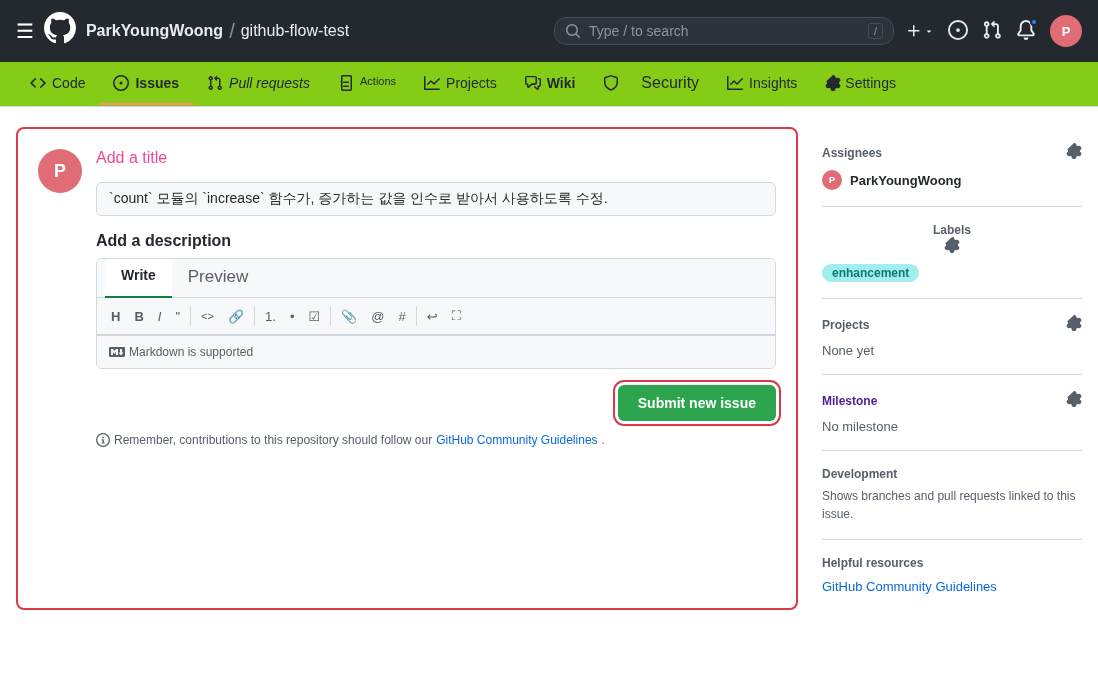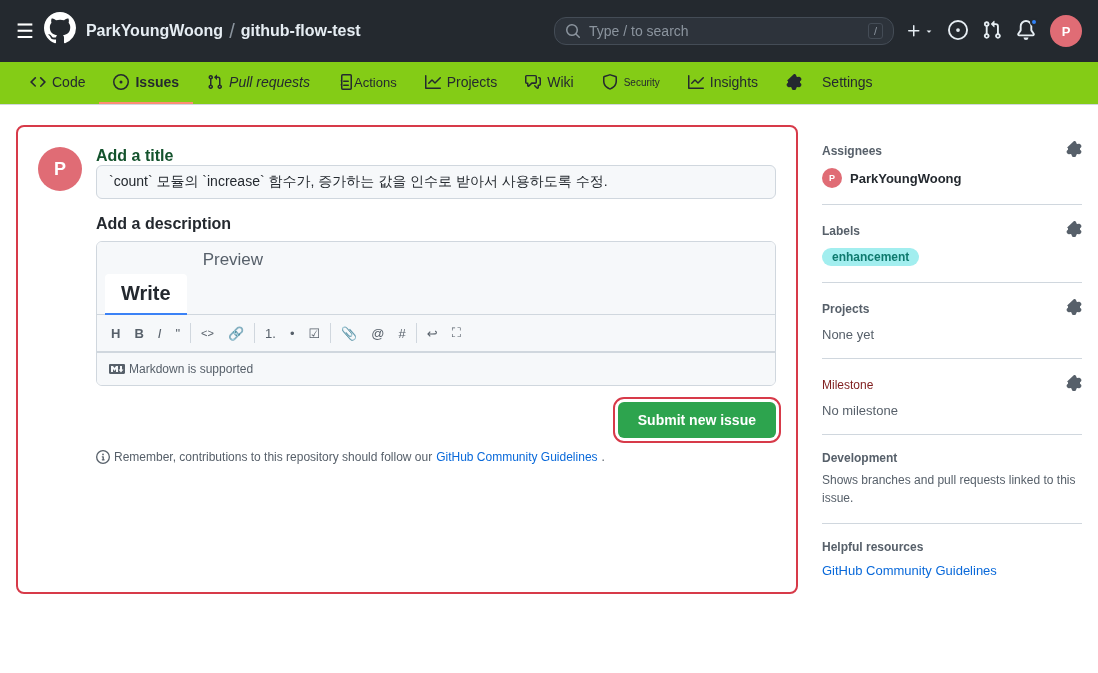--- a/index.html
+++ b/index.html
@@ -12,21 +12,21 @@
   <div style="display:flex; align-items:center; gap:10px; flex:1;">
     <span style="color:#fff; font-size:20px; cursor:pointer;">☰</span>
     <span style="color:#fff; font-size:26px; cursor:pointer;">
       <svg width="32" height="32" viewBox="0 0 16 16" fill="white">
           <path d="M8 0C3.58 0 0 3.58 0 8c0 3.54 2.29 6.53 5.47 7.59.4.07.55-.17.55-.38 0-.19-.01-.82-.01-1.49-2.01.37-2.53-.49-2.69-.94-.09-.23-.48-.94-.82-1.13-.28-.15-.68-.52-.01-.53.63-.01 1.08.58 1.23.82.72 1.21 1.87.87 2.33.66.07-.52.28-.87.51-1.07-1.78-.2-3.64-.89-3.64-3.95 0-.87.31-1.59.82-2.15-.08-.2-.36-1.02.08-2.12 0 0 .67-.21 2.2.82.64-.18 1.32-.27 2-.27.68 0 1.36.09 2 .27 1.53-1.04 2.2-.82 2.2-.82.44 1.1.16 1.92.08 2.12.51.56.82 1.27.82 2.15 0 3.07-1.87 3.75-3.65 3.95.29.25.54.73.54 1.48 0 1.07-.01 1.93-.01 2.2 0 .21.15.46.55.38A8.013 8.013 0 0016 8c0-4.42-3.58-8-8-8z"></path>
         </svg>
     </span>
     <div style="display:flex; align-items:center; gap:6px; color:#e6edf3; font-size:16px;">
       <a style="color:#e6edf3; text-decoration:none; font-weight:600;">ParkYoungWoong</a>
       <span style="color:#8b949e; font-size:20px;">/</span>
-      <span style="color:#e6edf3; font-weight:700; cursor:pointer;">github-flow-test</span>
+      <span style="color:#e6edf3; font-weight:400; cursor:pointer;">github-flow-test</span>
     </div>
   </div>
 
   <div style="background:#2d333b; border:1px solid #444c56; border-radius:12px; display:flex; align-items:center; padding:5px 10px; gap:8px; width:340px; color:#8b949e; font-size:14px; cursor:text;">
     <svg width="16" height="16" viewBox="0 0 16 16" fill="#8b949e">
         <path d="M10.68 11.74a6 6 0 0 1-7.922-8.982 6 6 0 0 1 8.982 7.922l3.04 3.04a.749.749 0 0 1-.326 1.275.749.749 0 0 1-.734-.215ZM11.5 7a4.499 4.499 0 1 0-8.997 0A4.499 4.499 0 0 0 11.5 7Z"></path>
       </svg>
     <span style="flex:1;">Type / to search</span>
     <span style="border:1px solid #444c56; border-radius:3px; padding:1px 5px; font-size:11px; color:#8b949e;">/</span>
   </div>
@@ -74,76 +74,76 @@
         <path d="M8 0a8 8 0 1 1 0 16A8 8 0 0 1 8 0ZM1.5 8a6.5 6.5 0 1 0 13 0 6.5 6.5 0 0 0-13 0Z"></path>
       </svg>
     <span>Issues</span>
   </a>
   <a style="display:flex; align-items:center; gap:6px; padding:12px 14px; color:#24292f; text-decoration:none; font-size:14px; border-bottom:2px solid transparent; cursor:pointer; white-space:nowrap;font-style:italic;">
     <svg width="16" height="16" viewBox="0 0 16 16" fill="currentColor">
         <path d="M1.5 3.25a2.25 2.25 0 1 1 3 2.122v5.256a2.251 2.251 0 1 1-1.5 0V5.372A2.25 2.25 0 0 1 1.5 3.25Zm5.677-.177L9.573.677A.25.25 0 0 1 10 .854V2.5h1A2.5 2.5 0 0 1 13.5 5v5.628a2.251 2.251 0 1 1-1.5 0V5a1 1 0 0 0-1-1h-1v1.646a.25.25 0 0 1-.427.177L7.177 3.427a.25.25 0 0 1 0-.354ZM3.75 2.5a.75.75 0 1 0 0 1.5.75.75 0 0 0 0-1.5Zm0 9.5a.75.75 0 1 0 0 1.5.75.75 0 0 0 0-1.5Zm8.25.75a.75.75 0 1 0 1.5 0 .75.75 0 0 0-1.5 0Z"></path>
       </svg>
     <span>Pull requests</span>
   </a>
-  <a style="display:flex; align-items:flex-end; gap:0; padding:12px 14px; color:#24292f; text-decoration:none; font-size:13px; border-bottom:2px solid transparent; cursor:pointer; white-space:nowrap;">
+  <a style="display:flex; align-items:flex-start; gap:6px; padding:12px 14px; color:#24292f; text-decoration:none; font-size:11px; border-bottom:2px solid transparent; cursor:pointer; white-space:nowrap;">
     <svg width="16" height="16" viewBox="0 0 16 16" fill="currentColor">
         <path d="M5 7.25a.75.75 0 0 1 .75-.75h4.5a.75.75 0 0 1 0 1.5h-4.5A.75.75 0 0 1 5 7.25Zm0 4a.75.75 0 0 1 .75-.75h4.5a.75.75 0 0 1 0 1.5h-4.5a.75.75 0 0 1-.75-.75Zm-2 0a.5.5 0 1 0 0-1 .5.5 0 0 0 0 1Zm0-4a.5.5 0 1 0 0-1 .5.5 0 0 0 0 1Z"></path>
         <path d="M3 1.75A1.75 1.75 0 0 1 4.75 0h7.5A1.75 1.75 0 0 1 14 1.75v12.5A1.75 1.75 0 0 1 12.25 16h-7.5A1.75 1.75 0 0 1 3 14.25ZM4.75 1.5a.25.25 0 0 0-.25.25v12.5c0 .138.112.25.25.25h7.5a.25.25 0 0 0 .25-.25V1.75a.25.25 0 0 0-.25-.25Z"></path>
       </svg>
     <span>Actions</span>
   </a>
   <a style="display:flex; align-items:center; gap:6px; padding:12px 14px; color:#24292f; text-decoration:none; font-size:14px; border-bottom:2px solid transparent; cursor:pointer; white-space:nowrap;">
     <svg width="16" height="16" viewBox="0 0 16 16" fill="currentColor">
         <path d="M1.5 1.75V13.5h13.75a.75.75 0 0 1 0 1.5H.75a.75.75 0 0 1-.75-.75V1.75a.75.75 0 0 1 1.5 0Zm14.28 2.53-5.25 5.25a.75.75 0 0 1-1.06 0L7 7.06 4.28 9.78a.751.751 0 0 1-1.042-.018.751.751 0 0 1-.018-1.042l3.25-3.25a.75.75 0 0 1 1.06 0L10 7.94l4.72-4.72a.751.751 0 0 1 1.042.018.751.751 0 0 1 .018 1.042Z"></path>
       </svg>
     <span>Projects</span>
   </a>
+  <a style="display:flex; align-items:center; gap:6px; padding:12px 14px; color:#24292f; text-decoration:none; font-size:14px; border-bottom:2px solid transparent; cursor:pointer; white-space:nowrap;font-weight:bold;">
+    <svg width="16" height="16" viewBox="0 0 16 16" fill="currentColor">
+        <path d="M1.75 1h8.5c.966 0 1.75.784 1.75 1.75v5.5A1.75 1.75 0 0 1 10.25 10H7.061l-2.574 2.573A1.457 1.457 0 0 1 2 11.543V10h-.25A1.75 1.75 0 0 1 0 8.25v-5.5C0 1.784.784 1 1.75 1ZM1.5 2.75v5.5c0 .138.112.25.25.25h1a.75.75 0 0 1 .75.75v2.04l2.72-2.72a.749.749 0 0 1 .53-.22h3.5a.25.25 0 0 0 .25-.25v-5.5a.25.25 0 0 0-.25-.25h-8.5a.25.25 0 0 0-.25.25Zm13 2a.25.25 0 0 0-.25-.25h-.5a.75.75 0 0 1 0-1.5h.5c.966 0 1.75.784 1.75 1.75v5.5A1.75 1.75 0 0 1 14.25 12H14v1.543a1.457 1.457 0 0 1-2.487 1.03L9.22 12.28a.749.749 0 1 1 1.06-1.06l2.22 2.22v-2.19a.75.75 0 0 1 .75-.75h1a.25.25 0 0 0 .25-.25Z"></path>
+      </svg>
+    <span>Wiki</span>
+  </a>
+  <a style="display:flex; align-items:center; gap:22px; padding:12px 14px; color:#24292f; text-decoration:none; font-size:16px; border-bottom:2px solid transparent; cursor:pointer; white-space:nowrap;">
+    <svg width="16" height="16" viewBox="0 0 16 16" fill="currentColor">
+        <path d="M7.467.133a1.748 1.748 0 0 1 1.066 0l5.25 1.68A1.75 1.75 0 0 1 15 3.48V7c0 1.566-.32 3.182-1.303 4.682-.983 1.498-2.585 2.813-5.032 3.855a1.697 1.697 0 0 1-1.33 0c-2.447-1.042-4.049-2.357-5.032-3.855C1.32 10.182 1 8.566 1 7V3.48a1.75 1.75 0 0 1 1.217-1.667Zm.61 1.429a.25.25 0 0 0-.153 0l-5.25 1.68a.25.25 0 0 0-.174.238V7c0 1.358.275 2.666 1.057 3.86.784 1.194 2.121 2.34 4.366 3.297a.196.196 0 0 0 .154 0c2.245-.956 3.582-2.104 4.366-3.298C13.225 9.666 13.5 8.36 13.5 7V3.48a.25.25 0 0 0-.174-.237Z"></path>
+      </svg>
+    <span>Security</span>
+  </a>
   <a style="display:flex; align-items:center; gap:6px; padding:12px 14px; color:#24292f; text-decoration:none; font-size:14px; border-bottom:2px solid transparent; cursor:pointer; white-space:nowrap;">
     <svg width="16" height="16" viewBox="0 0 16 16" fill="currentColor">
-        <path d="M1.75 1h8.5c.966 0 1.75.784 1.75 1.75v5.5A1.75 1.75 0 0 1 10.25 10H7.061l-2.574 2.573A1.457 1.457 0 0 1 2 11.543V10h-.25A1.75 1.75 0 0 1 0 8.25v-5.5C0 1.784.784 1 1.75 1ZM1.5 2.75v5.5c0 .138.112.25.25.25h1a.75.75 0 0 1 .75.75v2.04l2.72-2.72a.749.749 0 0 1 .53-.22h3.5a.25.25 0 0 0 .25-.25v-5.5a.25.25 0 0 0-.25-.25h-8.5a.25.25 0 0 0-.25.25Zm13 2a.25.25 0 0 0-.25-.25h-.5a.75.75 0 0 1 0-1.5h.5c.966 0 1.75.784 1.75 1.75v5.5A1.75 1.75 0 0 1 14.25 12H14v1.543a1.457 1.457 0 0 1-2.487 1.03L9.22 12.28a.749.749 0 1 1 1.06-1.06l2.22 2.22v-2.19a.75.75 0 0 1 .75-.75h1a.25.25 0 0 0 .25-.25Z"></path>
-      </svg>
-    <span>Wiki</span>
-  </a>
-  <a style="display:flex; align-items:center; gap:6px; padding:12px 14px; color:#24292f; text-decoration:none; font-size:10px; border-bottom:2px solid transparent; cursor:pointer; white-space:nowrap;">
-    <svg width="16" height="16" viewBox="0 0 16 16" fill="currentColor">
-        <path d="M7.467.133a1.748 1.748 0 0 1 1.066 0l5.25 1.68A1.75 1.75 0 0 1 15 3.48V7c0 1.566-.32 3.182-1.303 4.682-.983 1.498-2.585 2.813-5.032 3.855a1.697 1.697 0 0 1-1.33 0c-2.447-1.042-4.049-2.357-5.032-3.855C1.32 10.182 1 8.566 1 7V3.48a1.75 1.75 0 0 1 1.217-1.667Zm.61 1.429a.25.25 0 0 0-.153 0l-5.25 1.68a.25.25 0 0 0-.174.238V7c0 1.358.275 2.666 1.057 3.86.784 1.194 2.121 2.34 4.366 3.297a.196.196 0 0 0 .154 0c2.245-.956 3.582-2.104 4.366-3.298C13.225 9.666 13.5 8.36 13.5 7V3.48a.25.25 0 0 0-.174-.237Z"></path>
-      </svg>
-    <span>Security</span>
-  </a>
-  <a style="display:flex; align-items:center; gap:6px; padding:12px 14px; color:#24292f; text-decoration:none; font-size:14px; border-bottom:2px solid transparent; cursor:pointer; white-space:nowrap;">
-    <svg width="16" height="16" viewBox="0 0 16 16" fill="currentColor">
         <path d="M1.5 1.75V13.5h13.75a.75.75 0 0 1 0 1.5H.75a.75.75 0 0 1-.75-.75V1.75a.75.75 0 0 1 1.5 0Zm14.28 2.53-5.25 5.25a.75.75 0 0 1-1.06 0L7 7.06 4.28 9.78a.751.751 0 0 1-1.042-.018.751.751 0 0 1-.018-1.042l3.25-3.25a.75.75 0 0 1 1.06 0L10 7.94l4.72-4.72a.751.751 0 0 1 1.042.018.751.751 0 0 1 .018 1.042Z"></path>
       </svg>
     <span>Insights</span>
   </a>
-  <a style="display:flex; align-items:center; gap:20px; padding:12px 14px; color:#24292f; text-decoration:none; font-size:14px; border-bottom:2px solid transparent; cursor:pointer; white-space:nowrap;">
+  <a style="display:flex; align-items:center; gap:4px; padding:12px 14px; color:#24292f; text-decoration:none; font-size:14px; border-bottom:2px solid transparent; cursor:pointer; white-space:nowrap;">
     <svg width="16" height="16" viewBox="0 0 16 16" fill="currentColor">
         <path d="M8 0a8.2 8.2 0 0 1 .701.031C9.444.095 9.99.645 10.16 1.29l.288 1.107c.018.066.079.158.212.224.231.114.454.243.668.386.123.082.233.09.299.071l1.103-.303c.644-.176 1.392.021 1.82.63.27.385.506.792.704 1.218.315.675.111 1.422-.364 1.891l-.814.806c-.049.048-.098.147-.088.294.016.257.016.515 0 .772-.01.147.038.246.088.294l.814.806c.475.469.679 1.216.364 1.891a7.977 7.977 0 0 1-.704 1.217c-.428.61-1.176.807-1.82.63l-1.103-.303c-.066-.019-.176-.011-.299.071a5.909 5.909 0 0 1-.668.386c-.133.066-.194.158-.212.224l-.288 1.107c-.17.645-.715 1.195-1.458 1.259a8.233 8.233 0 0 1-1.402 0C6.556 15.905 6.01 15.355 5.84 14.71l-.288-1.107c-.018-.066-.079-.158-.212-.224a5.738 5.738 0 0 1-.668-.386c-.123-.082-.233-.09-.299-.071l-1.103.303c-.644.176-1.392-.021-1.82-.63a8.12 8.12 0 0 1-.704-1.218c-.315-.675-.111-1.422.363-1.891l.815-.806c.05-.048.098-.147.088-.294a6.214 6.214 0 0 1 0-.772c.01-.147-.038-.246-.088-.294l-.815-.806C.635 9.&gt; 9 .373 9 8.725A8.12 8.12 0 0 1 .704 7.508c.428-.61 1.176-.807 1.82-.63l1.103.303c.066.019.176.011.299-.071.214-.143.437-.272.668-.386.133-.066.194-.158.212-.224l.288-1.107C5.34.645 5.886.095 6.63.031A8.233 8.233 0 0 1 8 0Zm-.315 9.5a1.5 1.5 0 1 0 .63-2.929A1.5 1.5 0 0 0 7.685 9.5Zm-3.23 0a4.5 4.5 0 1 1 9 0 4.5 4.5 0 0 1-9 0Z"></path>
       </svg>
     <span>Settings</span>
   </a>
 </div>
 
 <div style="max-width:1098px; margin:0 auto; padding:20px 16px; display:flex; gap:24px;">
 
   <div style="flex:1; border:2px solid #d73a49; border-radius:8px; padding:20px; background:#fff;">
     <div style="display:flex; align-items:flex-start; gap:14px;">
       <div style="width:44px; height:44px; border-radius:50%; background:#e06c75; display:flex; align-items:center; justify-content:center; color:white; font-size:18px; font-weight:bold; flex-shrink:0;">P</div>
 
       <div style="flex:1;">
-        <h2 style="font-size:16px; font-weight:700; margin-bottom:0; color:#14532d;">Add a title</h2>
+        <h2 style="font-size:16px; font-weight:400; margin-bottom:15px; color:#ec4899;">Add a title</h2>
         <input type="text" style="width: 100%; padding: 8px 12px; border: 1px solid rgb(208, 215, 222); border-radius: 6px; font-size: 14px; color: rgb(36, 41, 47); margin-bottom: 16px; background: rgb(246, 248, 250);" value="`count` 모듈의 `increase` 함수가, 증가하는 값을 인수로 받아서 사용하도록 수정.">
         
         <h2 style="font-size:16px; font-weight:600; margin-bottom:8px; color:#24292f;">Add a description</h2>
         
         
         <div style="border:1px solid #d0d7de; border-radius:6px; overflow:hidden;">
 
           <div style="display:flex; background:#f6f8fa; border-bottom:1px solid #d0d7de; padding:0 8px;">
-            <div style="padding:8px 16px; font-size:20px; cursor:pointer; border-bottom:2px solid #3b82f6; background:#fff; margin-bottom:-1px; border-radius:4px 4px 0 0; font-weight:600;margin-top:32px;">Write</div>
+            <div style="padding:8px 16px; font-size:14px; cursor:pointer; border-bottom:2px solid #15803d; background:#fff; margin-bottom:-1px; border-radius:4px 4px 0 0; font-weight:600;">Write</div>
             <div style="padding:8px 16px; font-size:17px; cursor:pointer; border-bottom:2px solid transparent; color:#57606a;">Preview</div>
           </div>
 
           <div style="display:flex; align-items:center; gap:2px; padding:6px 8px; border-bottom:1px solid #d0d7de; background:#f6f8fa; flex-wrap:wrap;">
             <button style="background:none; border:none; cursor:pointer; padding:4px 6px; border-radius:4px; color:#57606a; font-size:13px; font-weight:bold;">H</button>
             <button style="background:none; border:none; cursor:pointer; padding:4px 6px; border-radius:4px; color:#57606a; font-size:13px; font-weight:bold;">B</button>
             <button style="background:none; border:none; cursor:pointer; padding:4px 6px; border-radius:4px; color:#57606a; font-size:13px; font-style:italic;">I</button>
             <button style="background:none; border:none; cursor:pointer; padding:4px 6px; border-radius:4px; color:#57606a; font-size:13px;">"</button>
             <div style="width:1px; height:20px; background:#d0d7de; margin:0 2px;"></div>
             <button style="background:none; border:none; cursor:pointer; padding:4px 6px; border-radius:4px; color:#57606a; font-size:11px;">&lt;&gt;</button>
@@ -200,21 +200,21 @@
             </svg>
         </span>
       </div>
       <div style="display:flex; align-items:center; gap:8px; font-size:13px; color:#24292f;">
         <div style="width:20px; height:20px; border-radius:50%; background:#e06c75; display:flex; align-items:center; justify-content:center; color:white; font-size:9px; font-weight:bold;">P</div>
         <span style="font-size:13px; color:#24292f; cursor:pointer; font-weight:600;">ParkYoungWoong</span>
       </div>
     </div>
 
     <div style="padding:16px 0; border-bottom:1px solid #d0d7de;">
-      <div style="display:flex; align-items:center; justify-content:space-between; margin-bottom:8px;">
+      <div style="display:flex; align-items:center; justify-content:space-between; margin-bottom:8px;flex-direction:column;">
         <span style="font-size:12px; font-weight:600; color:#57606a;">Labels</span>
         <span style="color:#57606a; cursor:pointer;">
           <svg width="16" height="16" viewBox="0 0 16 16" fill="currentColor">
               <path d="M8 0a8.2 8.2 0 0 1 .701.031C9.444.095 9.99.645 10.16 1.29l.288 1.107c.018.066.079.158.212.224.231.114.454.243.668.386.123.082.233.09.299.071l1.103-.303c.644-.176 1.392.021 1.82.63.27.385.506.792.704 1.218.315.675.111 1.422-.364 1.891l-.814.806c-.049.048-.098.147-.088.294.016.257.016.515 0 .772-.01.147.038.246.088.294l.814.806c.475.469.679 1.216.364 1.891a7.977 7.977 0 0 1-.704 1.217c-.428.61-1.176.807-1.82.63l-1.103-.303c-.066-.019-.176-.011-.299.071a5.909 5.909 0 0 1-.668.386c-.133.066-.194.158-.212.224l-.288 1.107c-.17.645-.715 1.195-1.458 1.259a8.233 8.233 0 0 1-1.402 0C6.556 15.905 6.01 15.355 5.84 14.71l-.288-1.107c-.018-.066-.079-.158-.212-.224a5.738 5.738 0 0 1-.668-.386c-.123-.082-.233-.09-.299-.071l-1.103.303c-.644.176-1.392-.021-1.82-.63a8.12 8.12 0 0 1-.704-1.218c-.315-.675-.111-1.422.363-1.891l.815-.806c.05-.048.098-.147.088-.294a6.214 6.214 0 0 1 0-.772c.01-.147-.038-.246-.088-.294l-.815-.806C.635 9.&gt; 9 .373 9 8.725A8.12 8.12 0 0 1 .704 7.508c.428-.61 1.176-.807 1.82-.63l1.103.303c.066.019.176.011.299-.071.214-.143.437-.272.668-.386.133-.066.194-.158.212-.224l.288-1.107C5.34.645 5.886.095 6.63.031A8.233 8.233 0 0 1 8 0Zm-.315 9.5a1.5 1.5 0 1 0 .63-2.929A1.5 1.5 0 0 0 7.685 9.5Zm-3.23 0a4.5 4.5 0 1 1 9 0 4.5 4.5 0 0 1-9 0Z"></path>
             </svg>
         </span>
       </div>
       <div>
         <span style="display:inline-block; padding:2px 10px; border-radius:20px; font-size:12px; font-weight:600; background:#a2eeef; color:#0e7a6e; cursor:pointer;">enhancement</span>
       </div>
@@ -227,21 +227,21 @@
           <svg width="16" height="16" viewBox="0 0 16 16" fill="currentColor">
               <path d="M8 0a8.2 8.2 0 0 1 .701.031C9.444.095 9.99.645 10.16 1.29l.288 1.107c.018.066.079.158.212.224.231.114.454.243.668.386.123.082.233.09.299.071l1.103-.303c.644-.176 1.392.021 1.82.63.27.385.506.792.704 1.218.315.675.111 1.422-.364 1.891l-.814.806c-.049.048-.098.147-.088.294.016.257.016.515 0 .772-.01.147.038.246.088.294l.814.806c.475.469.679 1.216.364 1.891a7.977 7.977 0 0 1-.704 1.217c-.428.61-1.176.807-1.82.63l-1.103-.303c-.066-.019-.176-.011-.299.071a5.909 5.909 0 0 1-.668.386c-.133.066-.194.158-.212.224l-.288 1.107c-.17.645-.715 1.195-1.458 1.259a8.233 8.233 0 0 1-1.402 0C6.556 15.905 6.01 15.355 5.84 14.71l-.288-1.107c-.018-.066-.079-.158-.212-.224a5.738 5.738 0 0 1-.668-.386c-.123-.082-.233-.09-.299-.071l-1.103.303c-.644.176-1.392-.021-1.82-.63a8.12 8.12 0 0 1-.704-1.218c-.315-.675-.111-1.422.363-1.891l.815-.806c.05-.048.098-.147.088-.294a6.214 6.214 0 0 1 0-.772c.01-.147-.038-.246-.088-.294l-.815-.806C.635 9.&gt; 9 .373 9 8.725A8.12 8.12 0 0 1 .704 7.508c.428-.61 1.176-.807 1.82-.63l1.103.303c.066.019.176.011.299-.071.214-.143.437-.272.668-.386.133-.066.194-.158.212-.224l.288-1.107C5.34.645 5.886.095 6.63.031A8.233 8.233 0 0 1 8 0Zm-.315 9.5a1.5 1.5 0 1 0 .63-2.929A1.5 1.5 0 0 0 7.685 9.5Zm-3.23 0a4.5 4.5 0 1 1 9 0 4.5 4.5 0 0 1-9 0Z"></path>
             </svg>
         </span>
       </div>
       <span style="font-size:13px; color:#57606a;">None yet</span>
     </div>
 
     <div style="padding:16px 0; border-bottom:1px solid #d0d7de;">
       <div style="display:flex; align-items:center; justify-content:space-between; margin-bottom:8px;">
-        <span style="font-size:12px; font-weight:400; color:#7f1d1d;">Milestone</span>
+        <span style="font-size:12px; font-weight:700; color:#4c1d95;">Milestone</span>
         <span style="color:#57606a; cursor:pointer;">
           <svg width="16" height="16" viewBox="0 0 16 16" fill="currentColor">
               <path d="M8 0a8.2 8.2 0 0 1 .701.031C9.444.095 9.99.645 10.16 1.29l.288 1.107c.018.066.079.158.212.224.231.114.454.243.668.386.123.082.233.09.299.071l1.103-.303c.644-.176 1.392.021 1.82.63.27.385.506.792.704 1.218.315.675.111 1.422-.364 1.891l-.814.806c-.049.048-.098.147-.088.294.016.257.016.515 0 .772-.01.147.038.246.088.294l.814.806c.475.469.679 1.216.364 1.891a7.977 7.977 0 0 1-.704 1.217c-.428.61-1.176.807-1.82.63l-1.103-.303c-.066-.019-.176-.011-.299.071a5.909 5.909 0 0 1-.668.386c-.133.066-.194.158-.212.224l-.288 1.107c-.17.645-.715 1.195-1.458 1.259a8.233 8.233 0 0 1-1.402 0C6.556 15.905 6.01 15.355 5.84 14.71l-.288-1.107c-.018-.066-.079-.158-.212-.224a5.738 5.738 0 0 1-.668-.386c-.123-.082-.233-.09-.299-.071l-1.103.303c-.644.176-1.392-.021-1.82-.63a8.12 8.12 0 0 1-.704-1.218c-.315-.675-.111-1.422.363-1.891l.815-.806c.05-.048.098-.147.088-.294a6.214 6.214 0 0 1 0-.772c.01-.147-.038-.246-.088-.294l-.815-.806C.635 9.&gt; 9 .373 9 8.725A8.12 8.12 0 0 1 .704 7.508c.428-.61 1.176-.807 1.82-.63l1.103.303c.066.019.176.011.299-.071.214-.143.437-.272.668-.386.133-.066.194-.158.212-.224l.288-1.107C5.34.645 5.886.095 6.63.031A8.233 8.233 0 0 1 8 0Zm-.315 9.5a1.5 1.5 0 1 0 .63-2.929A1.5 1.5 0 0 0 7.685 9.5Zm-3.23 0a4.5 4.5 0 1 1 9 0 4.5 4.5 0 0 1-9 0Z"></path>
             </svg>
         </span>
       </div>
       <span style="font-size:13px; color:#57606a;margin-top:44px;">No milestone</span>
     </div>
 
     <div style="padding:16px 0; border-bottom:1px solid #d0d7de;">

